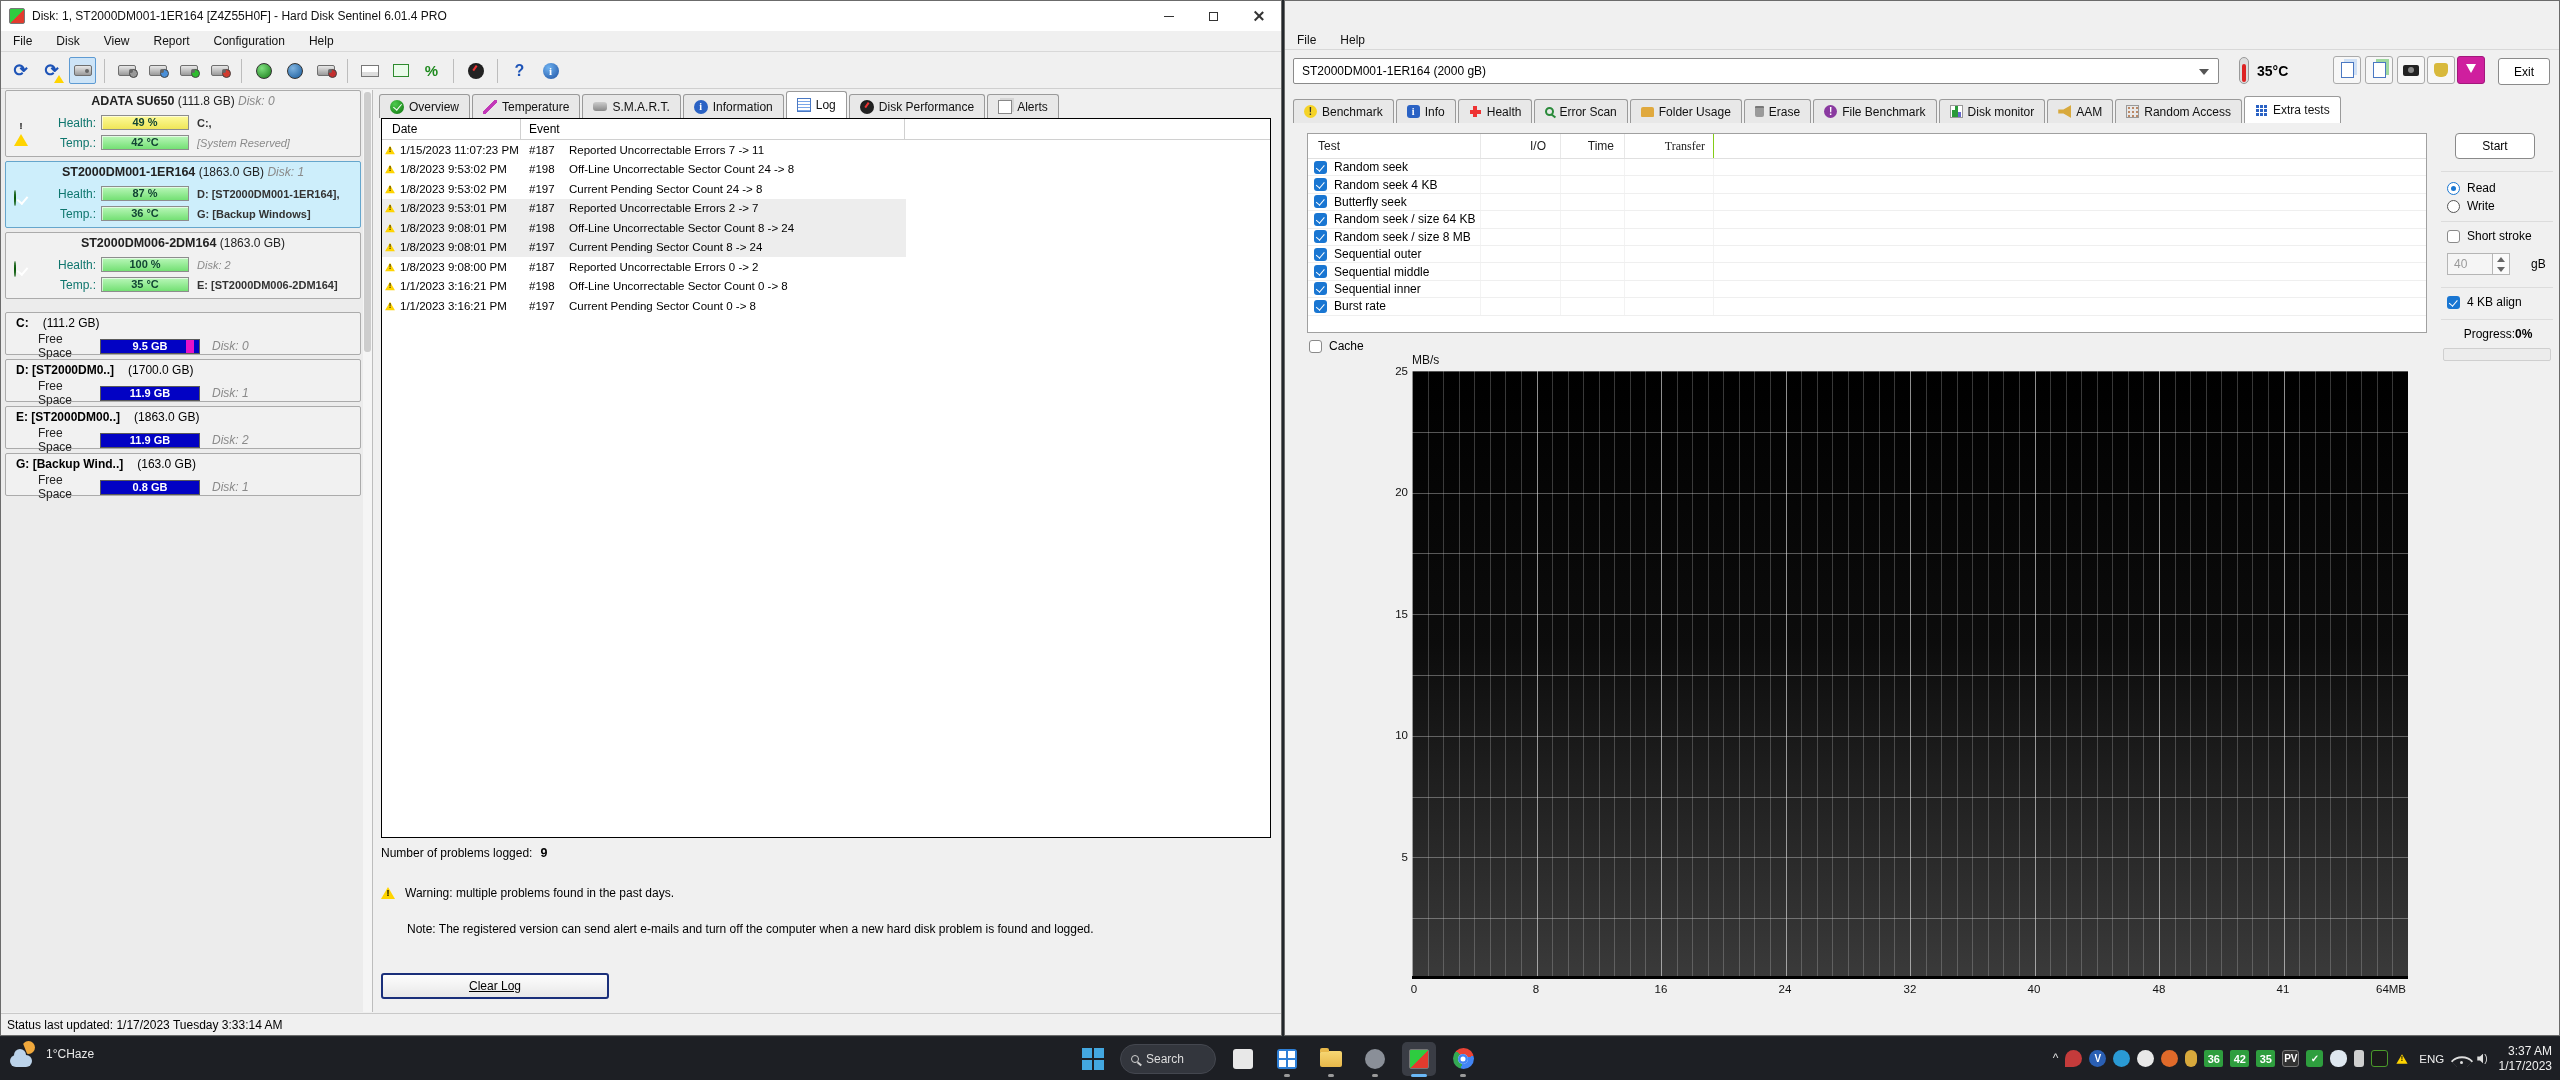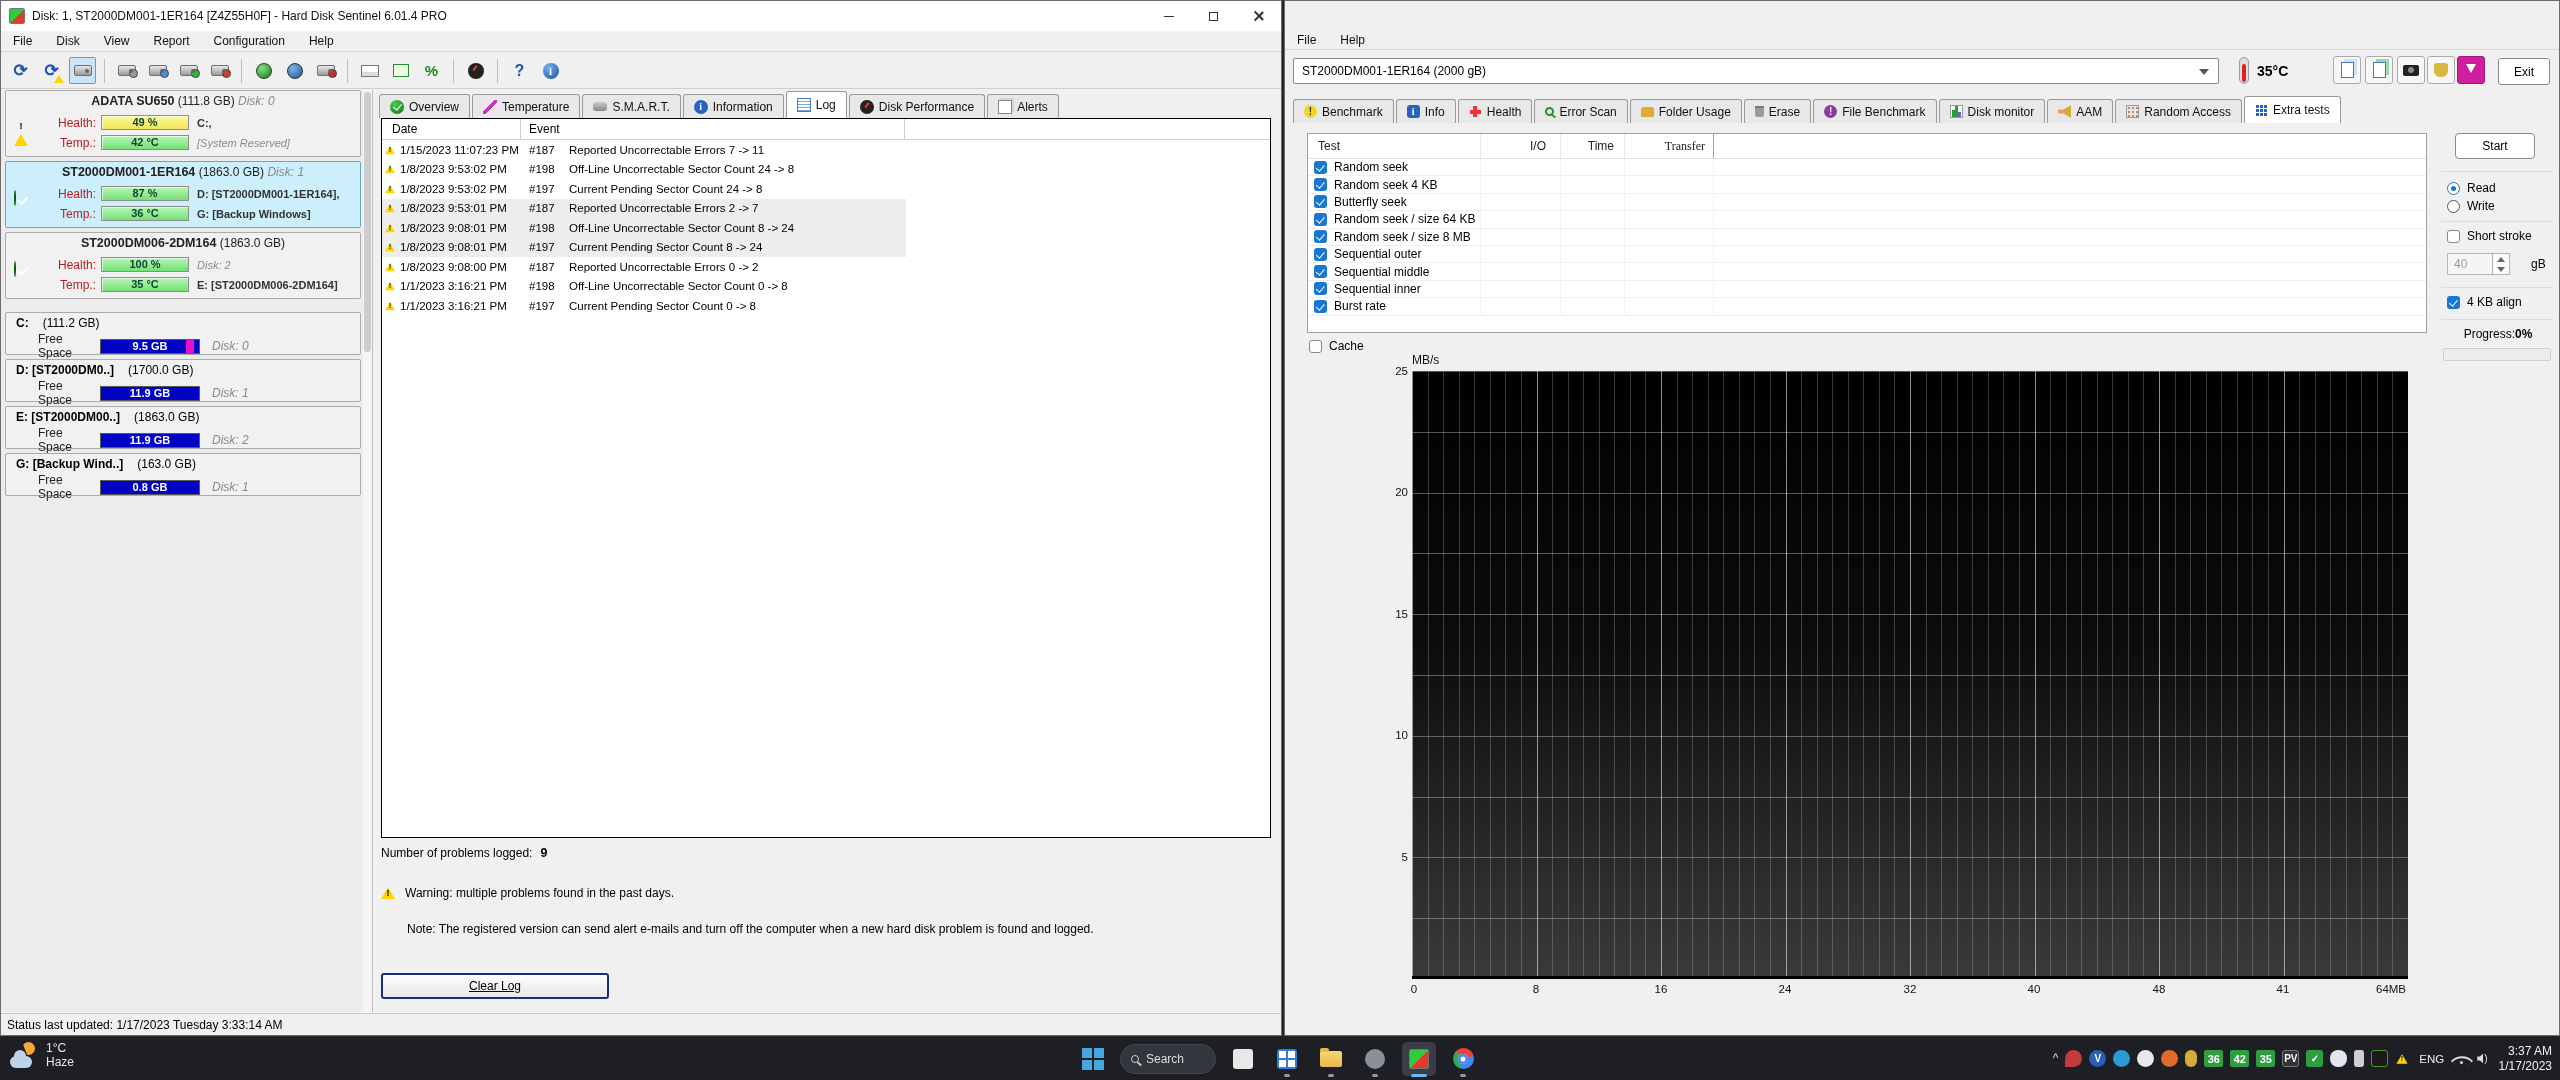--- a/index.html
+++ b/index.html
@@ -71,21 +71,21 @@
   #sidebar .sb-thumb { position:absolute; right:1px; top:2px; width:7px; height:260px; background:#cdcdcd; border-radius:3px;}
   .disk-card { position:absolute; left:4px; width:356px; height:67px; background:#f1f1f1;
     border:1px solid #ababab; border-radius:2px; }
   .disk-card.selected { background:#cdeefb; border-color:#66a6cc; }
   .dc-head { text-align:center; padding-top:3px; font-size:12px; color:#222; }
   .dc-head b { font-size:12.5px; }
   .dc-head .dim { color:#8a8a8a; font-style:italic; }
   .dc-grid { position:absolute; left:0; top:21px; right:0; bottom:0; }
   .dc-status { position:absolute; left:8px; top:8px; }
   .dc-row { position:absolute; left:38px; right:4px; height:17px; display:flex; align-items:center; }
-  .dc-row .lbl { width:52px; text-align:right; margin-right:5px; color:#b91c1c; }
+  .dc-row .lbl { width:52px; text-align:right; margin-right:5px; color:#0f766e; }
   .bar { width:88px; height:15px; border:1px solid #8d8d8d; box-shadow:inset 1px 1px 0 rgba(255,255,255,.6);
     text-align:center; font-size:11px; font-weight:bold; line-height:13px; color:#143; }
   .bar.yellow { background:linear-gradient(#fdfa9a,#efe658); }
   .bar.green  { background:linear-gradient(#b9f7b9,#74e074); }
   .dc-right { margin-left:8px; font-size:11px; color:#333; font-weight:bold; white-space:nowrap;
     overflow:hidden; text-overflow:ellipsis; }
   .dc-right.dim { color:#8a8a8a; font-weight:normal; font-style:italic; }
   .part-card { position:absolute; left:4px; width:356px; height:43px; background:#f1f1f1;
     border:1px solid #ababab; border-radius:2px; padding:3px 0 0 10px; }
   .pc-line1 { display:flex; gap:14px; align-items:baseline; }
@@ -248,21 +248,21 @@
   #taskbar { position:absolute; left:0; top:1037px; width:2560px; height:43px; background:#1d1f24;
     color:#e8e8e8; }
   #weather { position:absolute; left:10px; top:4px; display:flex; gap:8px; align-items:center; }
   .wicon { position:relative; width:28px; height:26px; }
   .wicon .moon { position:absolute; left:12px; top:0; width:13px; height:13px; border-radius:50%;
     background:#f0a83c; clip-path:polygon(0 0,100% 0,100% 100%,40% 100%); }
   .wicon .cloud { position:absolute; left:0; bottom:0; width:22px; height:12px; border-radius:8px;
     background:#bcd3ea; }
   .wicon .cloud::before { content:""; position:absolute; left:4px; top:-6px; width:12px; height:12px;
     border-radius:50%; background:#bcd3ea; }
-  #weather .wtxt { display:flex; flex-direction:column; line-height:14px; font-size:12px; }
+  #weather .wtxt { display:flex; flex-direction:row; line-height:14px; font-size:12px; }
   #tb-center { position:absolute; left:1076px; top:0; height:43px; display:flex; align-items:center; gap:10px; }
   .winlogo { width:22px; height:22px; display:grid; grid-template-columns:10px 10px; grid-template-rows:10px 10px; gap:2px; }
   .winlogo span { background:#43a7e0; }
   #search-pill { width:96px; height:30px; background:#33363d; border:1px solid #44474f; border-radius:15px;
     display:flex; align-items:center; gap:7px; padding-left:10px; font-size:12px; color:#ddd; }
   .magy { width:8px; height:8px; border:1.6px solid #cfcfcf; border-radius:50%; position:relative; }
   .magy::after { content:""; position:absolute; right:-4px; bottom:-3px; width:5px; height:1.6px;
     background:#cfcfcf; transform:rotate(40deg); }
   .tb-app { width:34px; height:34px; border-radius:5px; display:flex; align-items:center; justify-content:center;
     position:relative; }

